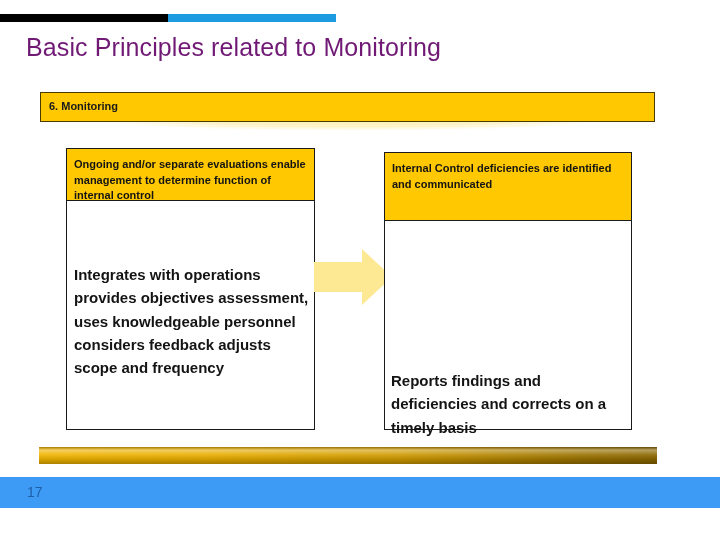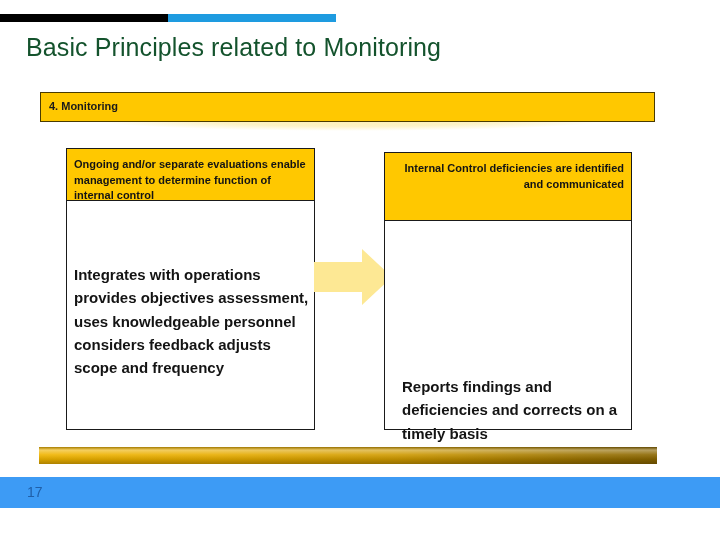--- a/index.html
+++ b/index.html
@@ -33,21 +33,21 @@
     background: #1e9be0;
   }
 
   
   .slide-title {
     position: absolute;
     left: 26px;
     top: 33px;
     font-size: 25px;
     font-weight: 400;
-    color: #14532d;
+    color: #701a75;
     letter-spacing: 0.1px;
     white-space: nowrap;
     font-family: "Liberation Sans", sans-serif;
   }
 
   
   .section-header-shadow {
     position: absolute;
     left: 36px;
     top: 120px;
@@ -101,45 +101,44 @@
     width: 100%;
     padding: 8px 7px 9px 7px;
     font-size: 11px;
     font-weight: bold;
     color: #141414;
     line-height: 1.42;
     border-bottom: 1.5px solid #1a1a1a;
     font-family: "Liberation Sans", sans-serif;
   }
   .box-left .box-head { height: 52px; }
-  .box-right .box-head { height: 68px; text-align: right; }
+  .box-right .box-head { height: 68px; }
 
   .box-body {
     position: relative;
     width: 100%;
     box-sizing: border-box;
   }
   .box-text {
     position: absolute;
     font-size: 15px;
     font-weight: bold;
     color: #141414;
     line-height: 1.55;
     font-family: "Liberation Sans", sans-serif;
   }
   .box-left .box-text {
     left: 7px;
     top: 62px;
     width: 235px;
   }
   .box-right .box-text {
-    left: 17px;
+    left: 6px;
     top: 148px;
     width: 235px;
-    margin-top: 6px;
   }
 
   
   .flow-arrow {
     position: absolute;
     left: 314px;
     top: 249px;
     width: 78px;
     height: 56px;
   }
@@ -182,21 +181,21 @@
 </head>
 <body>
 
 <div class="topbar-black"></div>
 <div class="topbar-blue"></div>
 
 <div class="slide-title">Basic Principles related to Monitoring</div>
 
 <div class="section-header-shadow"></div>
 <div class="section-header">
-  <span class="section-header-label">4. Monitoring</span>
+  <span class="section-header-label">6. Monitoring</span>
 </div>
 
 <div class="content-box box-left">
   <div class="box-head">Ongoing and/or separate evaluations enable management to determine function of internal control</div>
   <div class="box-body">
     <div class="box-text">Integrates with operations provides objectives assessment, uses knowledgeable personnel considers feedback adjusts scope and frequency</div>
   </div>
 </div>
 
 <div class="flow-arrow">

